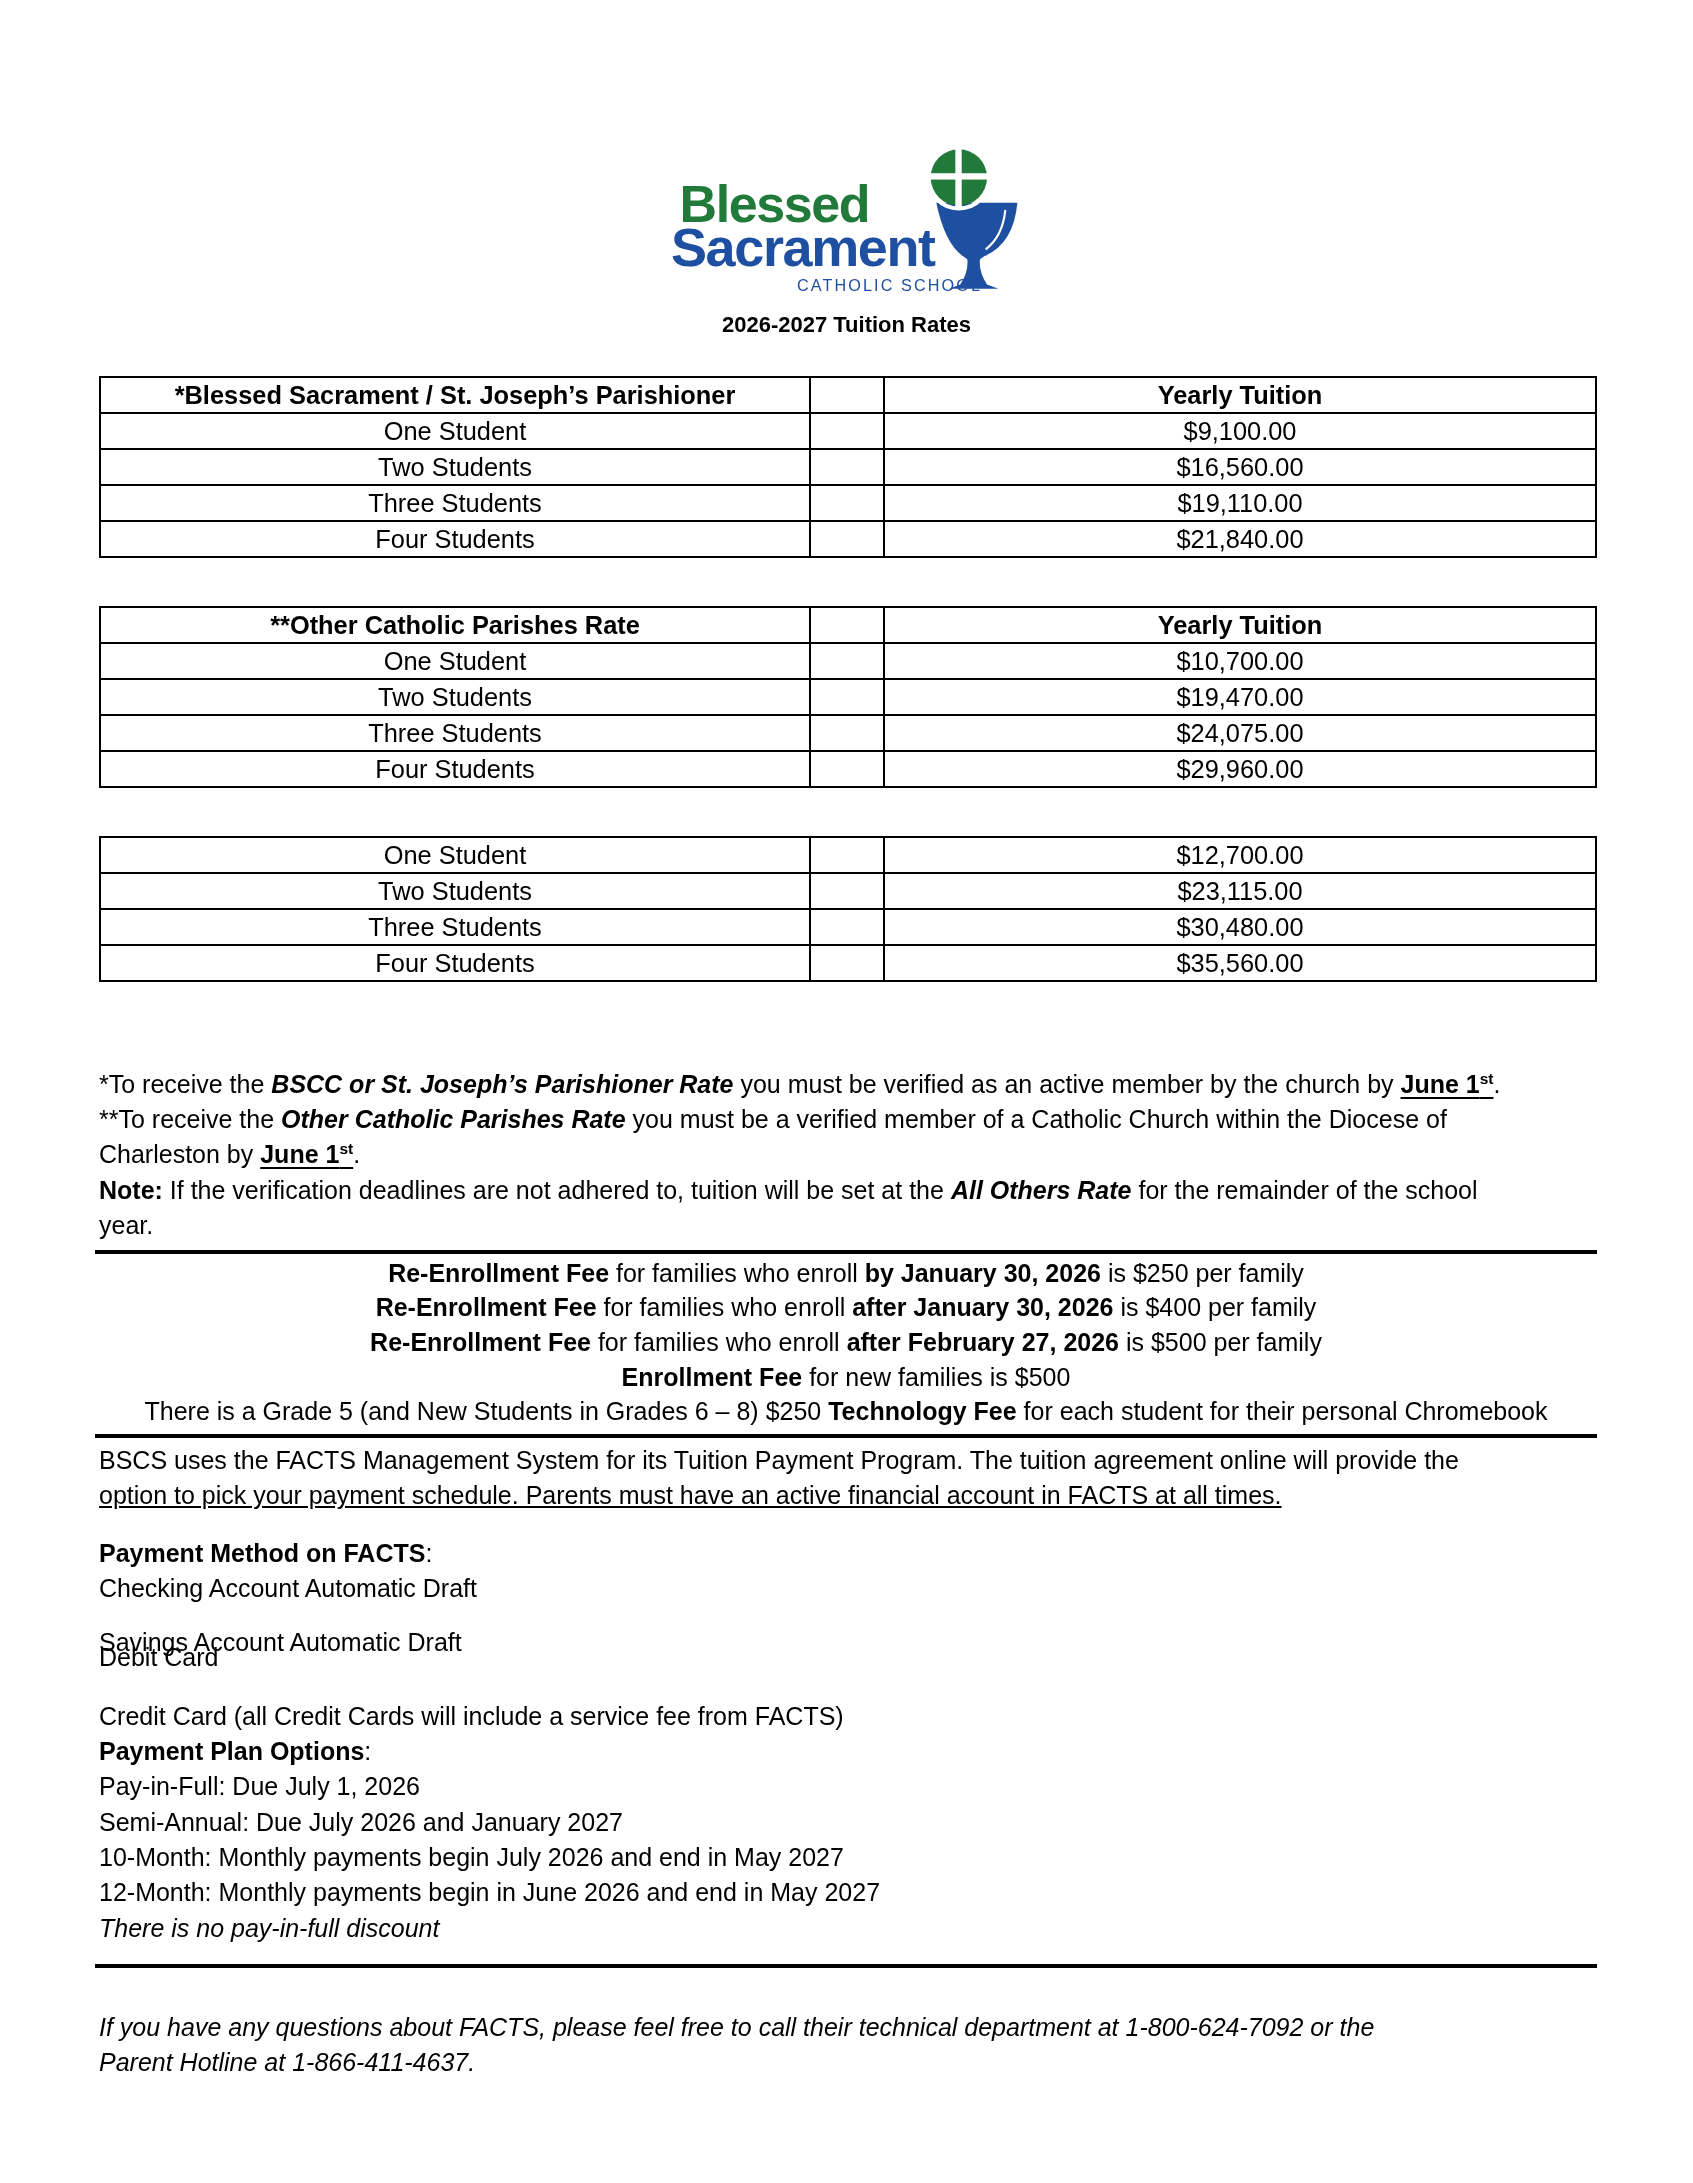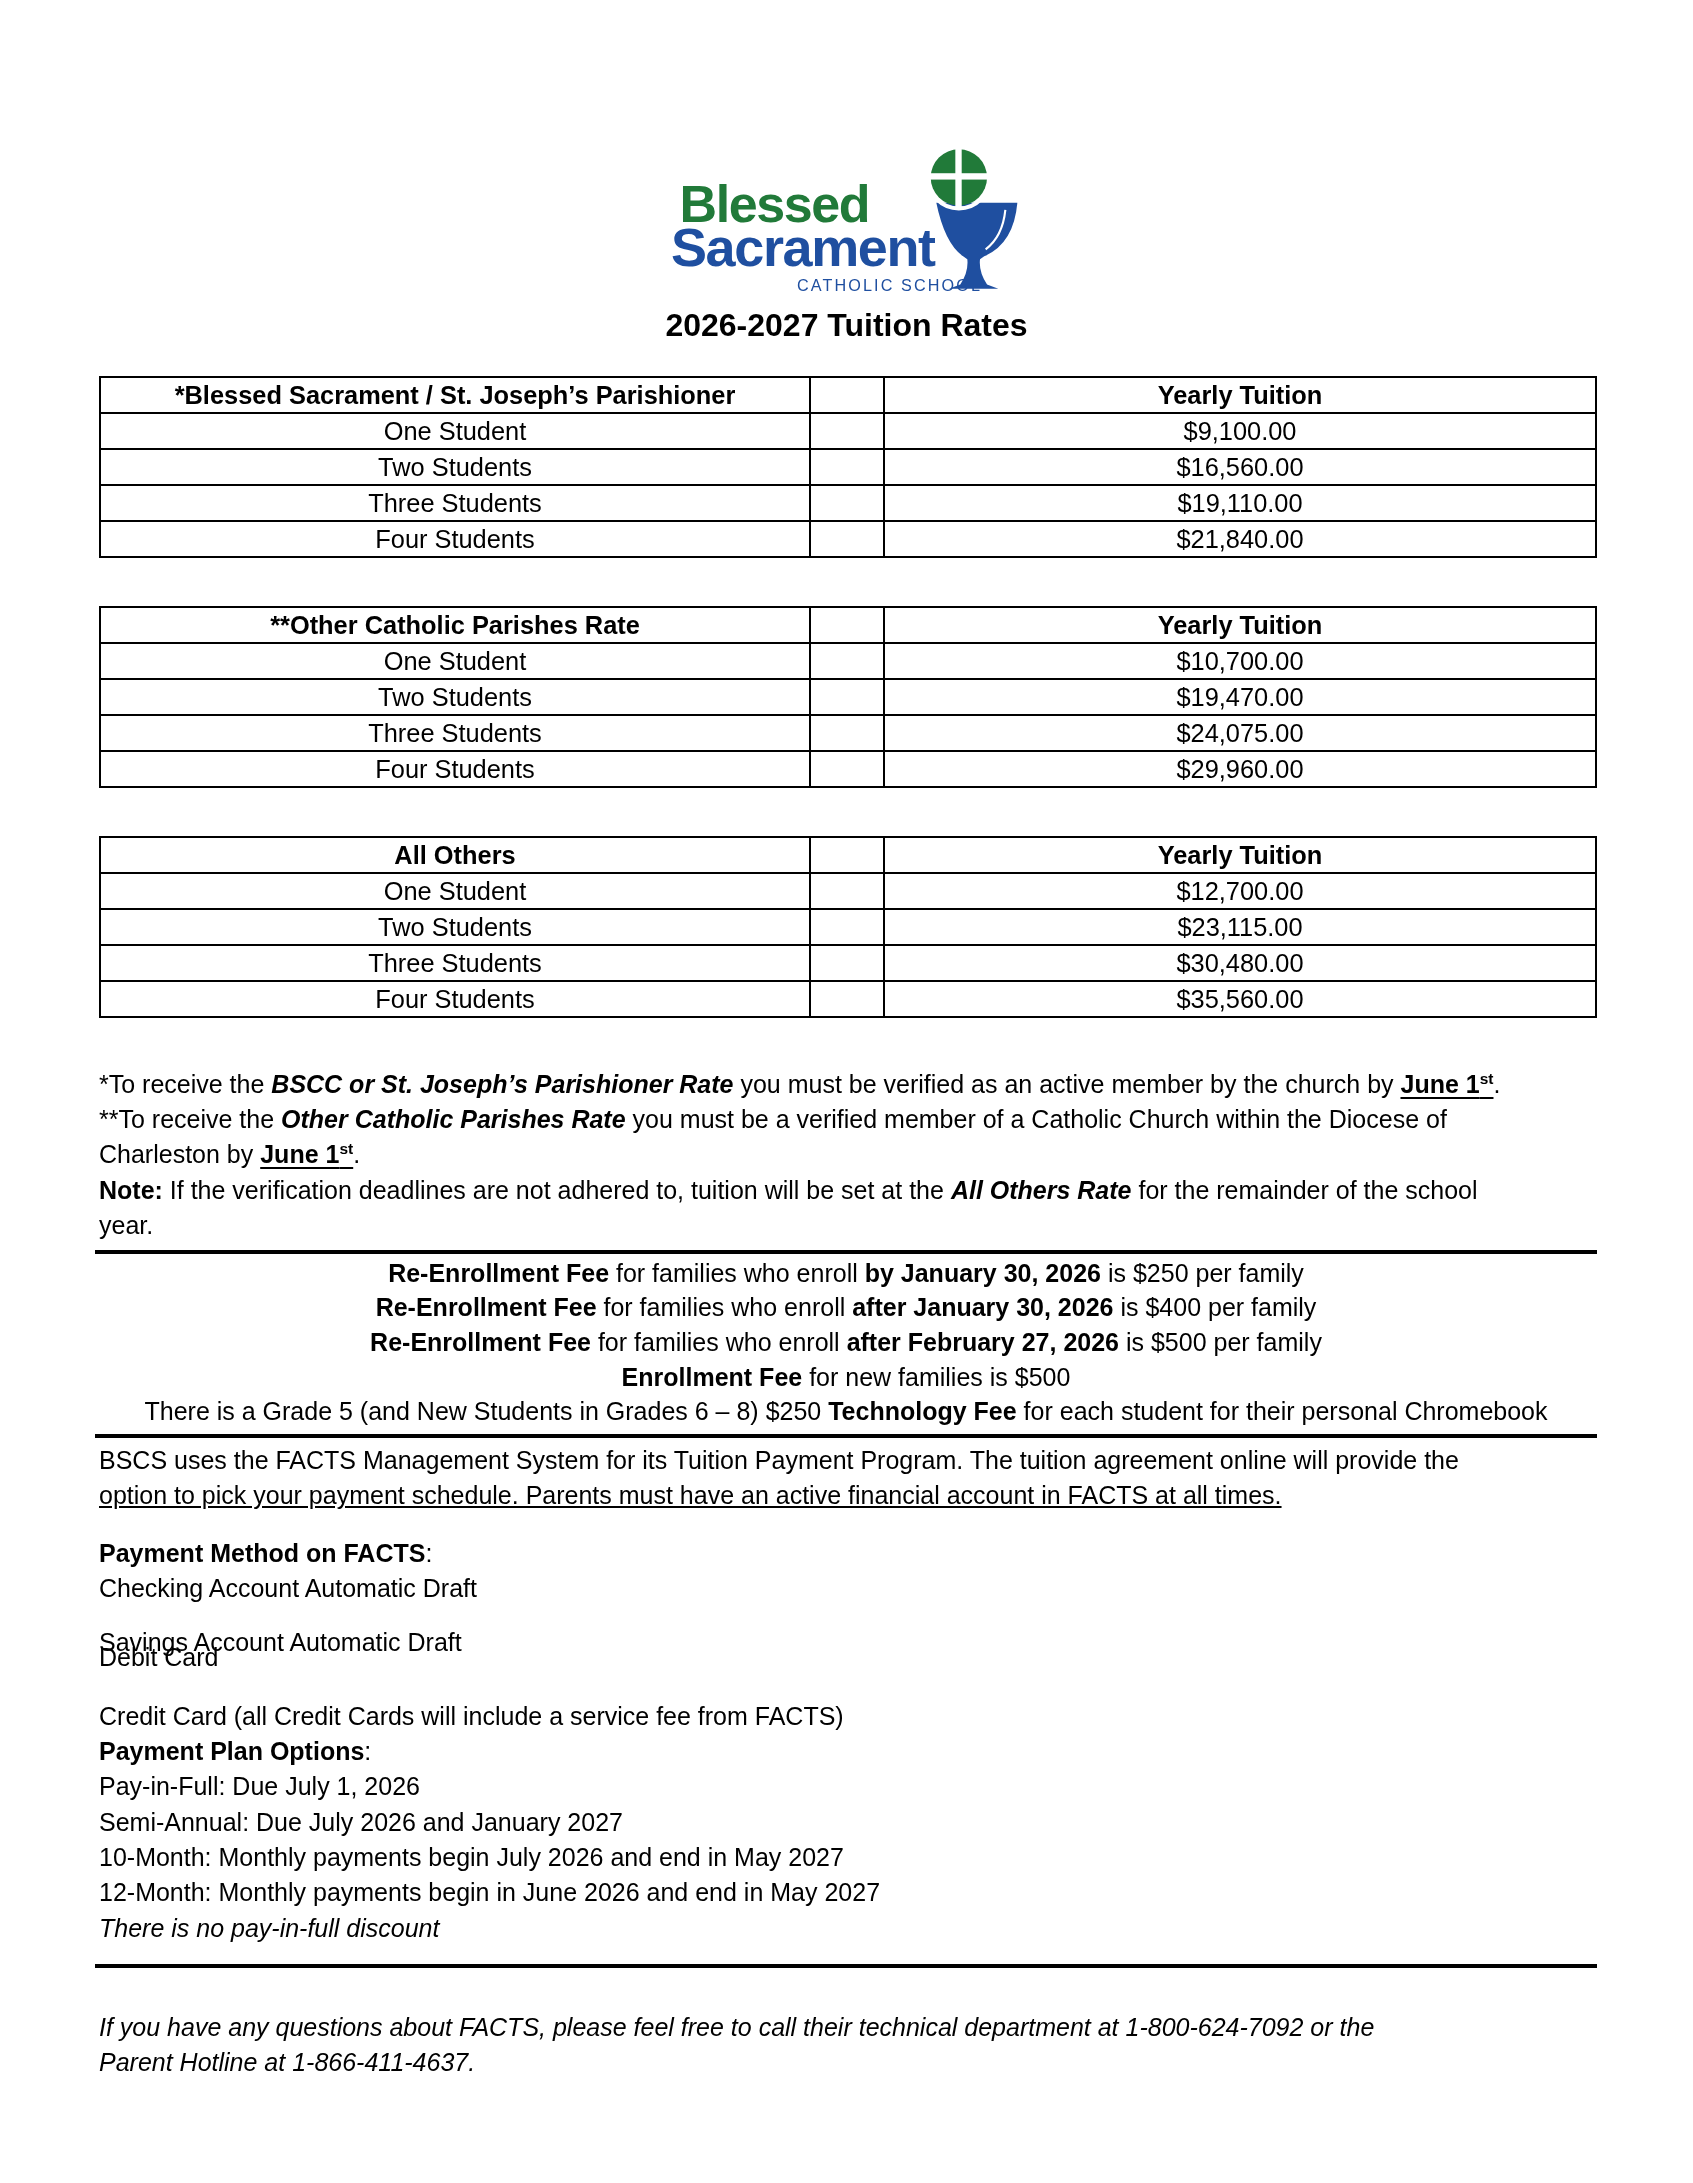--- a/index.html
+++ b/index.html
@@ -10,21 +10,21 @@
   #logo { left:671px; top:134px; width:353px; height:162px; }
   .logo-blessed { position:absolute; left:8.5px; top:44px; font-weight:bold; font-size:52px;
                   letter-spacing:-1.4px; color:#217a39; line-height:1; }
   .logo-sacrament { position:absolute; left:0px; top:86px; font-weight:bold; font-size:54px;
                     letter-spacing:-1.4px; color:#1f4fa0; line-height:1; }
   .logo-school { position:absolute; left:126px; top:143px; font-size:16.2px; letter-spacing:2.1px;
                  color:#1f4fa0; line-height:1; }
   .logo-mark { position:absolute; left:237px; top:3.5px; width:113px; height:155px; }
 
   #title { left:0; width:1693px; top:305px; text-align:center; font-weight:bold;
-           font-size:32px; line-height:40px; }
+           font-size:22px; line-height:40px; }
 
   table.rates { position:absolute; left:99px; width:1496px; border-collapse:collapse;
                 table-layout:fixed; font-size:25.4px; }
   table.rates td { border:2.1px solid #000; height:34px; padding:0; text-align:center;
                    line-height:34px; white-space:nowrap; }
   table.rates tr.head td { font-weight:bold; }
   col.c1 { width:710px; } col.c2 { width:74px; } col.c3 { width:712px; }
 
   .txt { position:absolute; left:99px; font-size:25px; line-height:35px; white-space:nowrap; }
   .center { left:95px; width:1502px; text-align:center; }
@@ -125,25 +125,20 @@
 </tbody>
   </table>
 
 <table class="rates" style="top:836px;">
   <colgroup>
       <col class="c1">
       <col class="c2">
       <col class="c3">
     </colgroup>
   <tbody>
-      <tr class="head">
-    <td>All Others</td>
-    <td></td>
-    <td>Yearly Tuition</td>
-  </tr>
   <tr>
     <td>One Student</td>
         <td></td>
     <td>$12,700.00</td>
       </tr>
   <tr>
     <td>Two Students</td>
         <td></td>
     <td>$23,115.00</td>
       </tr>

